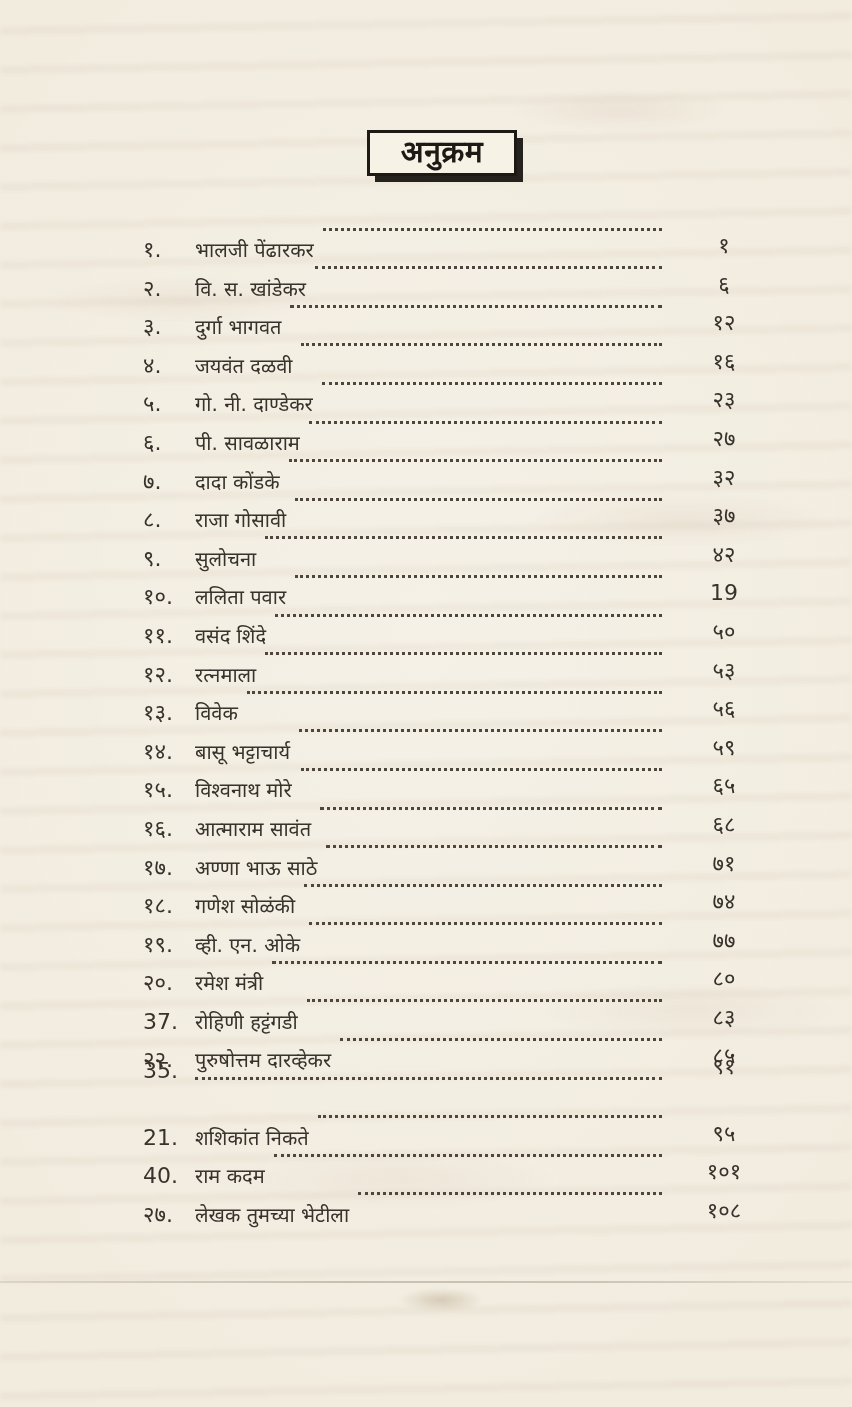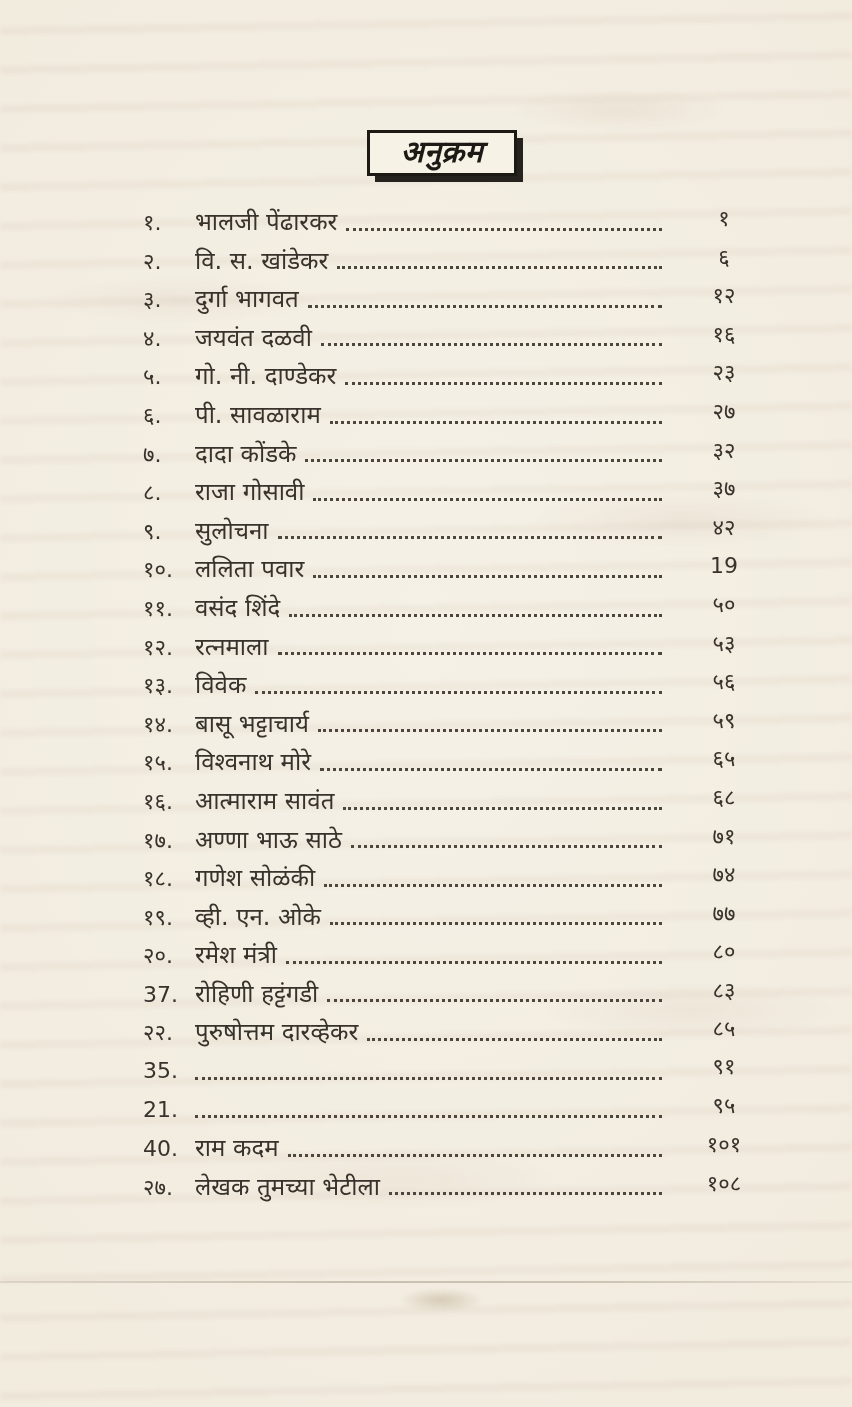--- a/index.html
+++ b/index.html
@@ -66,42 +66,42 @@
     box-shadow: 7px 7px 0 -1px #26221d;
     display: flex; align-items: center; justify-content: center;
   }
   .heading-text {
     font-size: 30px;
     font-weight: bold;
     color: var(--heading);
     letter-spacing: 0.5px;
     line-height: 1;
     transform: translateY(-1px);
-    font-style: italic;
   }
   .toc-list {
     position: absolute;
     left: 143px; top: 203px;
     width: 617px;
   }
   .toc-row {
     display: flex;
     align-items: baseline;
     height: 38.6px;
     line-height: 38.6px;
     white-space: nowrap;
   }
   .serial {
     width: 52px;
     font-size: 22px;
     flex: 0 0 52px;
   }
   .name {
-    font-size: 24px;
+    font-size: 20px;
     padding-right: 9px;
+    margin-top: 28px;
   }
   .leader {
     flex: 1 1 auto;
     align-self: flex-end;
     height: 4px;
     margin-bottom: 11px;
     margin-right: 26px;
     border-bottom: 3px dotted var(--dot);
   }
   .pagenum {
@@ -279,20 +279,21 @@
   </div>
 
   <div class="toc-row">
     <span class="serial">35.</span>
     <span class="leader"></span>
     <span class="pagenum">९१</span>
   </div>
 
   <div class="toc-row">
     <span class="serial">21.</span>
+    <span class="name">शशिकांत निकते</span>
     <span class="leader"></span>
     <span class="pagenum">९५</span>
   </div>
 
 
   <div class="toc-row">
     <span class="serial">40.</span>
     <span class="name">राम कदम</span>
     <span class="leader"></span>
     <span class="pagenum">१०१</span>

